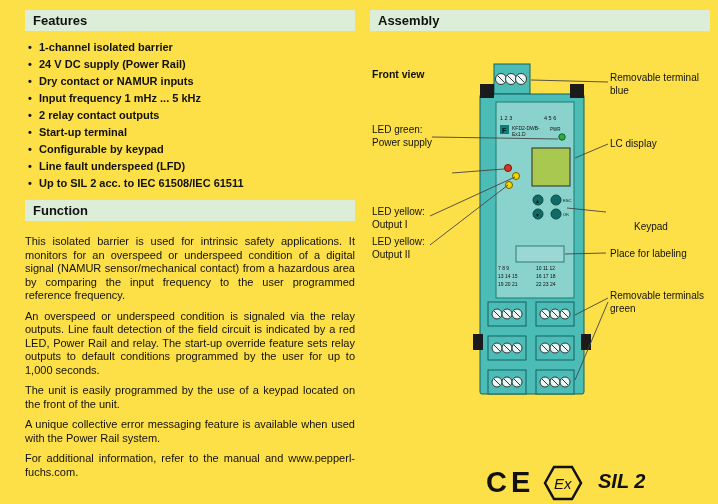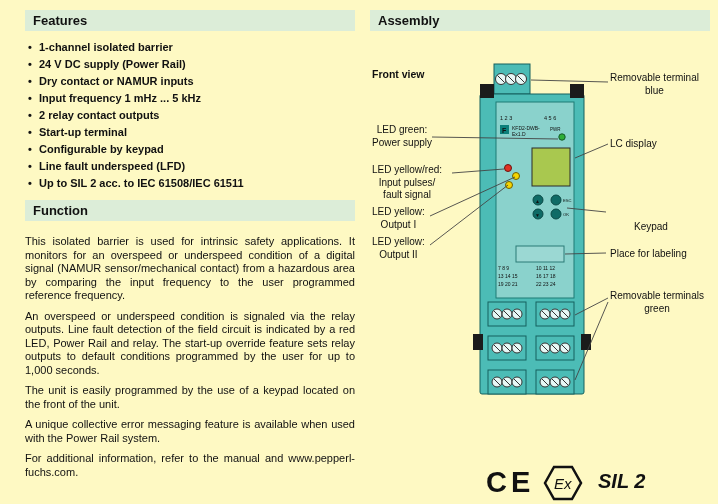--- a/index.html
+++ b/index.html
@@ -1,28 +1,28 @@
 <!DOCTYPE html>
 <html><head>
 <meta charset="utf-8">
 <style>
   html,body{margin:0;padding:0;background:#fff;}
-  .page{position:relative;width:718px;height:504px;background:#fef9c3;overflow:hidden;
+  .page{position:relative;width:718px;height:504px;background:#fde047;overflow:hidden;
         font-family:"Liberation Sans",sans-serif;color:#111;}
   .col-left{position:absolute;left:25px;top:10px;width:330px;}
   .col-right{position:absolute;left:370px;top:10px;width:340px;}
   .section-header{background:#dcedd8;font-weight:bold;font-size:13px;padding:4px 8px;line-height:13px;}
   .feature-list{list-style:none;margin:10px 0 10px;padding:0 0 0 14px;font-size:11px;font-weight:bold;}
   .feature-list li{position:relative;margin:0 0 4px;line-height:13px;}
   .feature-list li::before{content:"\2022";position:absolute;left:-11px;}
   .function-text{margin-top:14px;}
   .function-text p{font-size:11px;line-height:13.5px;text-align:justify;margin:0 0 7px;}
   .diagram{position:relative;height:464px;margin-top:9px;}
   .diagram svg{position:absolute;left:0;top:0;}
-  .callout{position:absolute;font-size:10px;line-height:12.5px;white-space:pre-line;text-align:center;}
+  .callout{position:absolute;font-size:10px;line-height:12.5px;white-space:pre-line;}
   .front-view{position:absolute;left:2px;top:28px;font-size:10.5px;font-weight:bold;}
   .co-l1{left:2px;top:84px;}  .co-l2{left:2px;top:124px;}
   .co-l3{left:2px;top:166px;} .co-l4{left:2px;top:196px;}
   .co-r1{left:240px;top:32px;} .co-r2{left:240px;top:98px;}
   .co-r3{left:240px;top:181px;margin-left:24px;} .co-r4{left:240px;top:208px;}
   .co-r5{left:240px;top:250px;}
   .cert-ce{position:absolute;left:116px;top:426px;font-size:29px;font-weight:bold;letter-spacing:4px;}
   .cert-sil{position:absolute;left:228px;top:430px;font-size:20px;font-weight:bold;font-style:italic;}
   svg text{font-family:"Liberation Sans",sans-serif;fill:#111;}
   .leader{stroke:#444;stroke-width:0.9;}
@@ -186,23 +186,20 @@
 
         <g>
           <polygon points="175,443 184,427 202,427 211,443 202,459 184,459" fill="none" stroke="#111" stroke-width="2.5"></polygon>
           <text x="184" y="449" font-size="15" font-style="italic" font-family="DejaVu Serif, serif">Ex</text>
         </g>
       </svg>
 
       <div class="front-view">Front view</div>
       <div class="callout co-l1">LED green:
 Power supply</div>
-      <div class="callout co-l2">LED yellow/red:
-Input pulses/
-fault signal</div>
       <div class="callout co-l3">LED yellow:
 Output I</div>
       <div class="callout co-l4">LED yellow:
 Output II</div>
       <div class="callout co-r1">Removable terminal
 blue</div>
       <div class="callout co-r2">LC display</div>
       <div class="callout co-r3">Keypad</div>
       <div class="callout co-r4">Place for labeling</div>
       <div class="callout co-r5">Removable terminals

